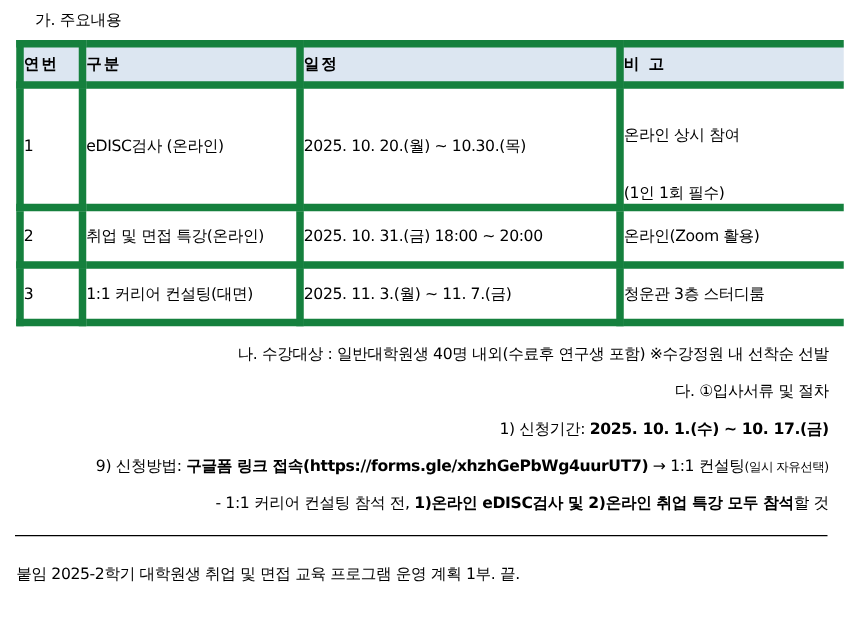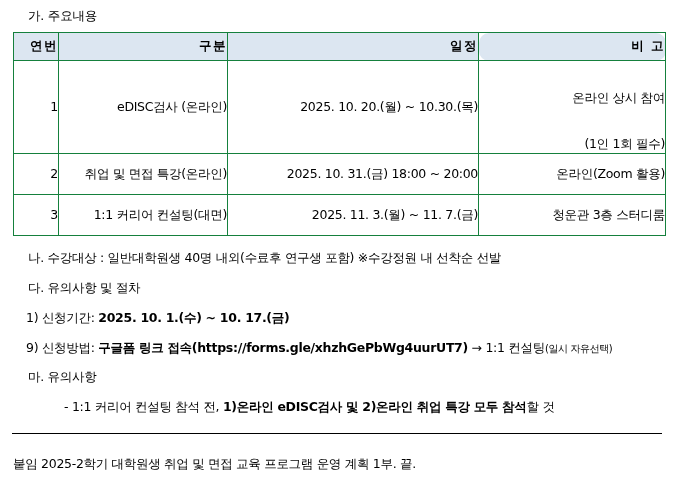--- a/index.html
+++ b/index.html
@@ -29,22 +29,22 @@
     letter-spacing: -0.2px;
   }
 
   table.main {
     border-collapse: collapse;
     width: 648px;
     margin: 0 0 0 1px;
     table-layout: fixed;
   }
   table.main th, table.main td {
-    border: 1px solid #15803d;
-    text-align: right;
+    border: 6px solid #15803d;
+    text-align: left;
     vertical-align: middle;
     font-size: 12.5px;
     letter-spacing: -0.3px;
     padding: 0;
   }
   table.main thead th {
     background: #dce6f1;
     height: 27px;
     font-weight: bold;
     letter-spacing: 1.5px;
@@ -59,20 +59,21 @@
   .col-note { width: 186px; border-radius: 10px; }
 
   .cell-two-line {
     display: block;
     line-height: 1.45;
     margin-top: 28px;
   }
 
   .body-block {
     margin-top: 13px;
+    text-align: right;
   }
   .line {
     font-size: 12.5px;
     letter-spacing: -0.3px;
     line-height: 1.5;
     margin: 0 0 11px 0;
     white-space: nowrap;
   }
   .ind1 { margin-left: 16px; }
   .ind2 { margin-left: 14px; }
@@ -131,33 +132,32 @@
         <td>2025. 11. 3.(월) ~ 11. 7.(금)</td>
         <td>청운관 3층 스터디룸</td>
       </tr>
     </tbody>
   </table>
 
   <div class="body-block">
 
     <div class="line ind1">나. 수강대상 :  일반대학원생 40명 내외(수료후 연구생 포함) ※수강정원 내 선착순 선발</div>
 
-    <div class="line ind1">다. 유의사항 및 절차</div>
+    <div class="line ind1">다. ①입사서류 및 절차</div>
 
     <div class="line ind2">
       <span>1) 신청기간: </span><span class="b">2025. 10. 1.(수) ~ 10. 17.(금)</span>
     </div>
 
     <div class="line ind2">
       <span>9) 신청방법: </span><span class="b">구글폼 링크 접속(https://forms.gle/xhzhGePbWg4uurUT7)</span><span> → 1:1 컨설팅</span><span class="small">(일시 자유선택)</span>
     </div>
 
 
 
-    <div class="line ind1">마. 유의사항</div>
 
     <div class="line ind3">
       <span>- 1:1 커리어 컨설팅 참석 전, </span><span class="b">1)온라인 eDISC검사 및 2)온라인 취업 특강 모두 참석</span><span>할 것</span>
     </div>
 
   </div>
 
   <hr class="rule">
 
   <div class="footer-line">붙임  2025-2학기 대학원생 취업 및 면접 교육 프로그램 운영 계획 1부.  끝.</div>

